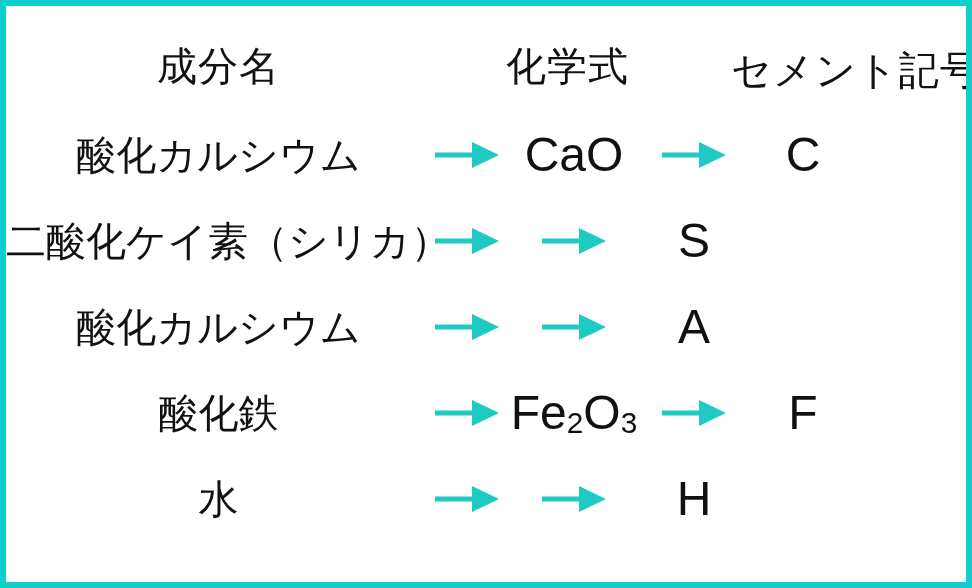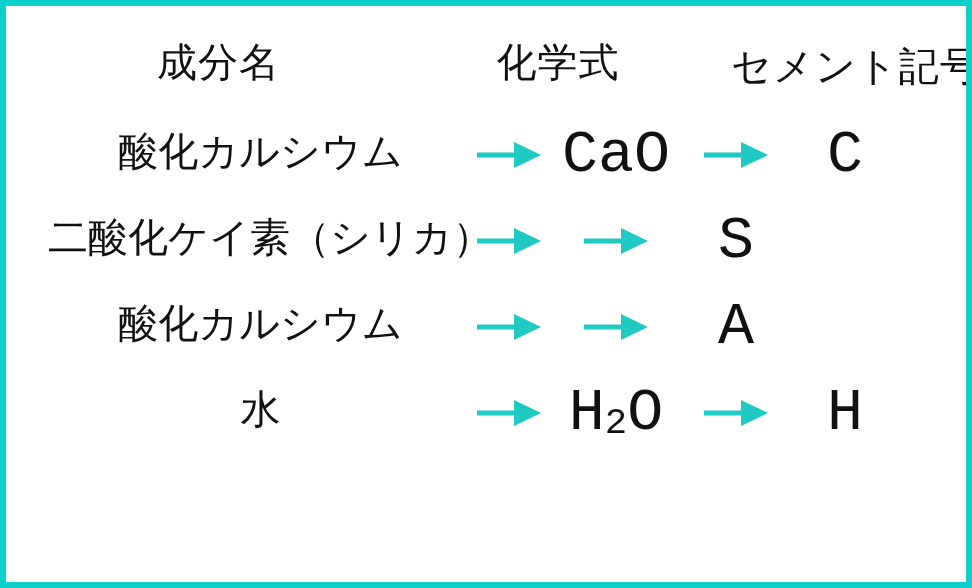--- a/index.html
+++ b/index.html
@@ -25,39 +25,37 @@
     display: grid;
     grid-template-columns: 425px 72px 142px 98px 120px;
     align-items: center;
   }
   .header-row {
     height: 106px;
     padding-top: 14px;
   }
   .data-row {
     height: 86px;
-    padding-left: 42px;
   }
   .cell {
     text-align: center;
     white-space: nowrap;
     line-height: 1;
-    font-family: Liberation Mono, monospace;
   }
   .header-text {
     font-size: 40px;
     letter-spacing: 1px;
   }
-  .shift-formula { position: relative; left: -16px; }
+  .shift-formula { position: relative; left: -16px; text-align: right; }
   .shift-symbol  { position: relative; left: -12px; margin-top: 8px; }
   .name-cell {
     font-size: 40px;
   }
   .formula-cell, .symbol-cell {
-    font-size: 60px;
+    font-size: 48px;
   }
   .formula-cell sub {
     font-size: 0.62em;
     vertical-align: baseline;
     position: relative;
     bottom: -0.12em;
   }
   .arrow-cell svg { display: block; margin: 0 auto; }
 </style>
 </head>
@@ -118,30 +116,46 @@
     </div>
     <div class="cell arrow-cell">
       <svg width="66" height="28" viewBox="0 0 66 28">
           <line x1="1" y1="14" x2="40" y2="14" stroke="#1fcac2" stroke-width="5"></line>
           <polygon points="38,1 65,14 38,27" fill="#1fcac2"></polygon>
         </svg>
     </div>
     <div class="cell symbol-cell">A</div>
   </div>
 
+  <div class="grid data-row">
+    <div class="cell name-cell">酸化鉄</div>
+    <div class="cell arrow-cell">
+      <svg width="66" height="28" viewBox="0 0 66 28">
+          <line x1="1" y1="14" x2="40" y2="14" stroke="#1fcac2" stroke-width="5"></line>
+          <polygon points="38,1 65,14 38,27" fill="#1fcac2"></polygon>
+        </svg>
+    </div>
+    <div class="cell formula-cell"><span>Fe</span><sub>2</sub><span>O</span><sub>3</sub></div>
+    <div class="cell arrow-cell">
+      <svg width="66" height="28" viewBox="0 0 66 28">
+          <line x1="1" y1="14" x2="40" y2="14" stroke="#1fcac2" stroke-width="5"></line>
+          <polygon points="38,1 65,14 38,27" fill="#1fcac2"></polygon>
+        </svg>
+    </div>
+    <div class="cell symbol-cell">F</div>
+  </div>
 
   <div class="grid data-row">
     <div class="cell name-cell">水</div>
     <div class="cell arrow-cell">
       <svg width="66" height="28" viewBox="0 0 66 28">
           <line x1="1" y1="14" x2="40" y2="14" stroke="#1fcac2" stroke-width="5"></line>
           <polygon points="38,1 65,14 38,27" fill="#1fcac2"></polygon>
         </svg>
     </div>
-    <div class="cell formula-cell"><span>H</span><sub>2</sub><span>O</span><sub></sub></div>
     <div class="cell arrow-cell">
       <svg width="66" height="28" viewBox="0 0 66 28">
           <line x1="1" y1="14" x2="40" y2="14" stroke="#1fcac2" stroke-width="5"></line>
           <polygon points="38,1 65,14 38,27" fill="#1fcac2"></polygon>
         </svg>
     </div>
     <div class="cell symbol-cell">H</div>
   </div>
 
 </div>

